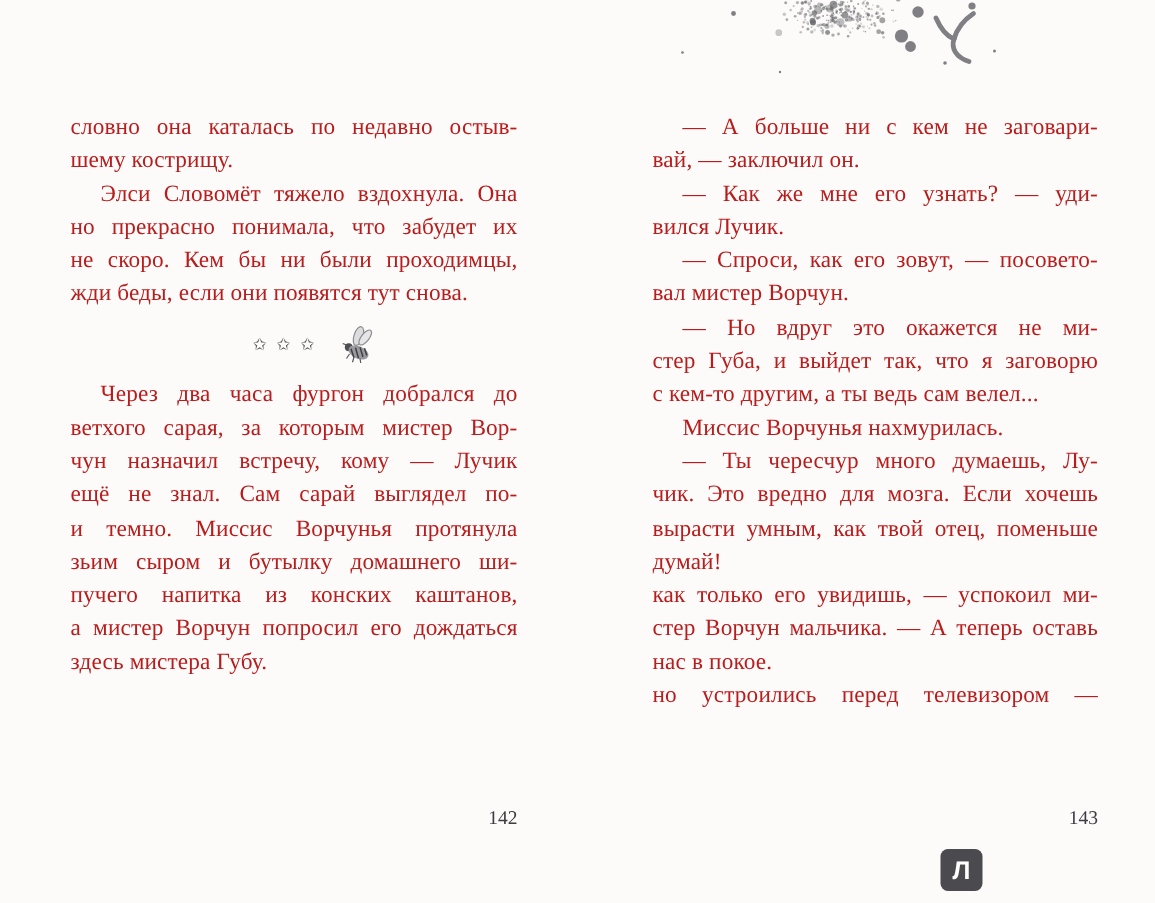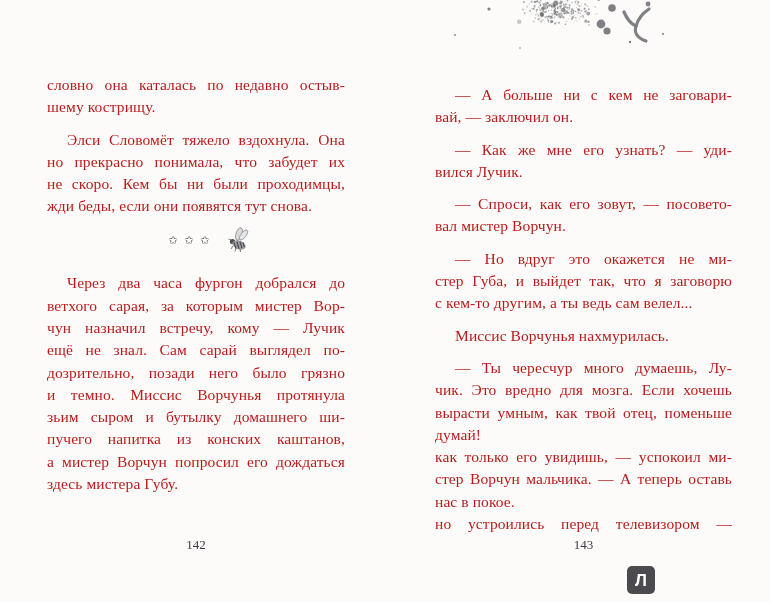--- a/index.html
+++ b/index.html
@@ -17,36 +17,36 @@
   .line{
     height:22.3px;
     line-height:22.3px;
     font-size:15.5px;
     letter-spacing:0.1px;
     color:#b91c1c;
     text-align:justify;
     text-align-last:justify;
     overflow:hidden;
   }
-  .line.indent{padding-left:20px;margin-top:10px;}
+  .line.indent{padding-left:20px;}
   .line.last{text-align:right;text-align-last:left;}
   .separator{height:44.6px;position:relative;}
   .stars{
     position:absolute;left:0;right:0;top:50%;
     transform:translateY(-50%);
     text-align:center;
     padding-right:12px;
     font-size:11px;
     letter-spacing:2px;
     color:#48484c;
   }
   .fly{position:absolute;left:178px;top:8px;}
   .pagenum{
     position:absolute;top:463px;left:0;right:0;
-    text-align:center;
+    text-align:right;
     font-size:13px;
     color:#3c3c42;
   }
   .logo-badge{
     position:absolute;left:627px;top:566px;
     width:28px;height:28px;
     background:#4a4a4f;
     border-radius:5px;
     display:flex;align-items:center;justify-content:center;
     cursor:pointer;
@@ -335,21 +335,20 @@
       <circle cx="7.5" cy="15.5" r="2.6" fill="#4e4e53"></circle>
       <ellipse cx="14" cy="19" rx="7" ry="4.2" fill="#9a9a9e" transform="rotate(22 14 19)"></ellipse>
       <path d="M9,16.5 L11,22.5 M12,15.8 L14,22.8 M15,15.5 L17,22 M18,16.2 L19.5,21" stroke="#3f3f44" stroke-width="1" fill="none"></path>
       <path d="M8,20 l-2,3 M11,22 l-1,3.5 M15,23 l0.5,3 M6,14 l-2.5,-1" stroke="#55555a" stroke-width="0.8" fill="none"></path>
     </svg>
   </div>
 <div class="line indent">Через два часа фургон добрался до</div>
         <div class="line">ветхого сарая, за которым мистер Вор-</div>
         <div class="line">чун назначил встречу, кому — Лучик</div>
         <div class="line">ещё не знал. Сам сарай выглядел по-</div>
-        <div class="line">дозрительно, позади него было грязно</div>
         <div class="line">и темно. Миссис Ворчунья протянула</div>
         <div class="line">зьим сыром и бутылку домашнего ши-</div>
         <div class="line">пучего напитка из конских каштанов,</div>
         <div class="line">а мистер Ворчун попросил его дождаться</div>
         <div class="line last">здесь мистера Губу.</div>
       </div>
     <div class="pagenum">142</div>
   </div>
 
   <div class="page page-right">

